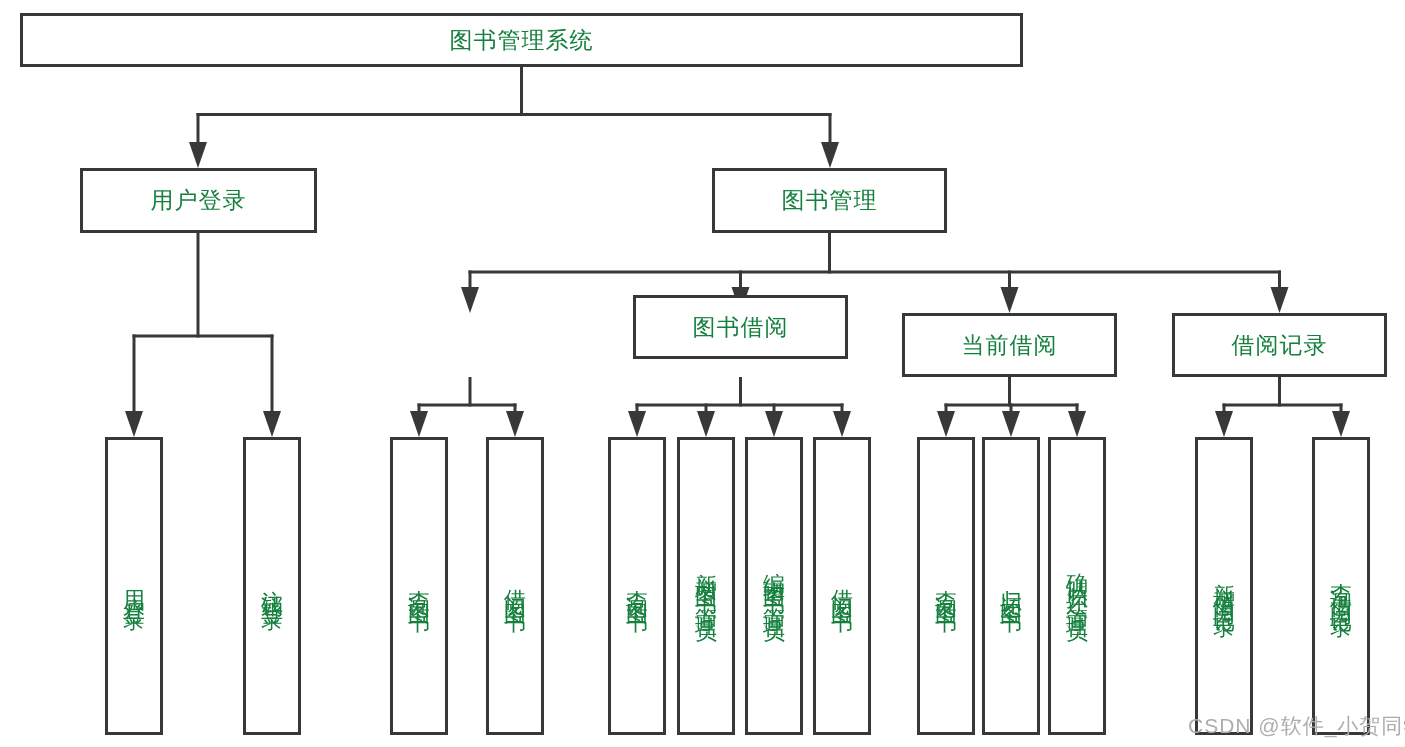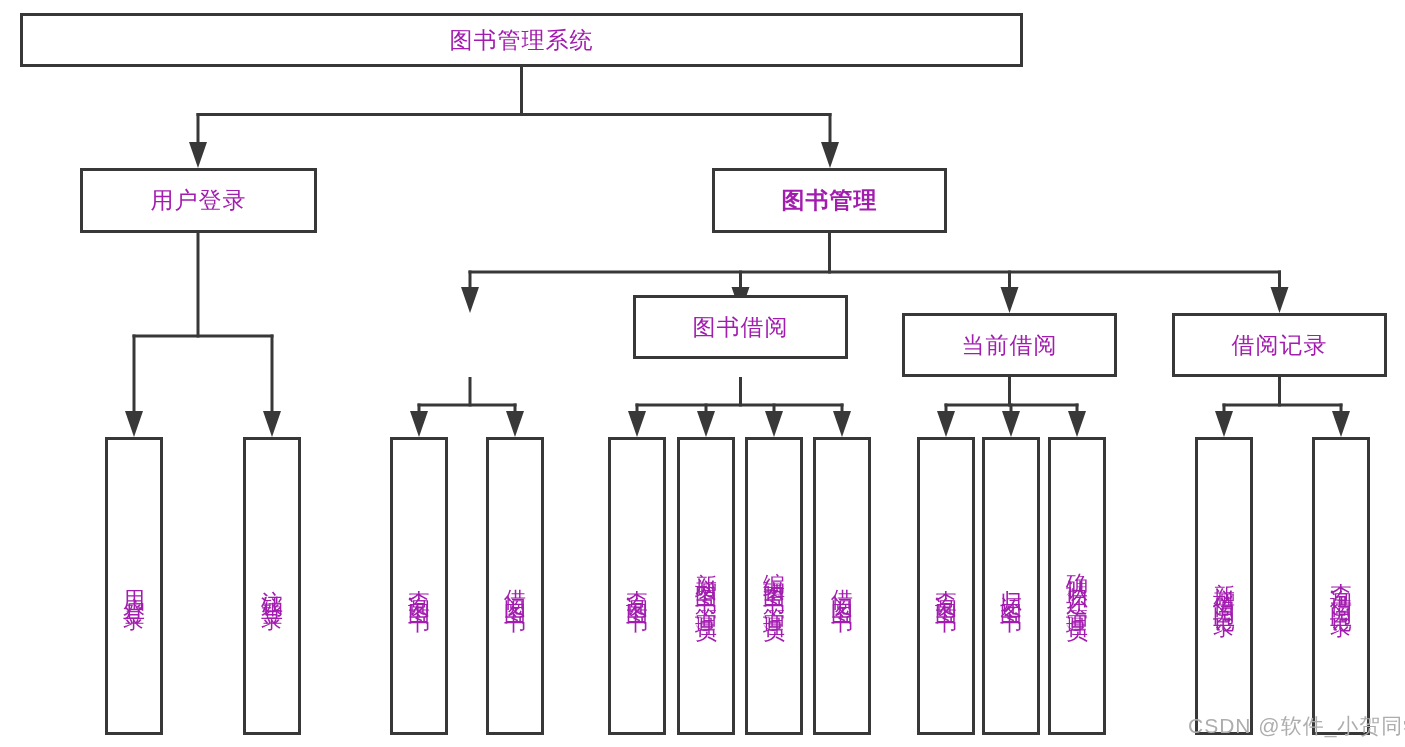--- a/index.html
+++ b/index.html
@@ -12,36 +12,36 @@
   }
   .connectors{position:absolute;left:0;top:0;z-index:0;}
   .node{
     position:absolute;
     box-sizing:border-box;
     background:#ffffff;
     border:3px solid #383838;
     display:flex;
     align-items:center;
     justify-content:center;
-    color:#a21caf;
+    color:#15803d;
     z-index:1;
   }
   .node.h{font-size:23px;letter-spacing:1px;white-space:nowrap;}
   .node.v span{
     writing-mode:vertical-rl;
     text-orientation:mixed;
     font-size:22px;
     letter-spacing:7px;
     line-height:1;
     white-space:nowrap;
   }
   
   .b-root{left:20px;top:13px;width:1003px;height:54px;}
   .b-login{left:80px;top:168px;width:237px;height:65px;}
-  .b-mgmt{left:712px;top:168px;width:235px;height:65px;font-weight:bold;}
+  .b-mgmt{left:712px;top:168px;width:235px;height:65px;}
   .b-sec1{left:363px;top:313px;width:215px;height:64px;}
   .b-sec2{left:633px;top:295px;width:215px;height:64px;}
   .b-sec3{left:902px;top:313px;width:215px;height:64px;}
   .b-sec4{left:1172px;top:313px;width:215px;height:64px;}
   .leaf{top:437px;width:58px;height:298px;}
   .l1a{left:105px;} .l1b{left:243px;}
   .l2a{left:390px;} .l2b{left:486px;}
   .l3a{left:608px;} .l3b{left:677px;} .l3c{left:745px;} .l3d{left:813px;}
   .l4a{left:917px;} .l4b{left:982px;} .l4c{left:1048px;}
   .l5a{left:1195px;} .l5b{left:1312px;}

